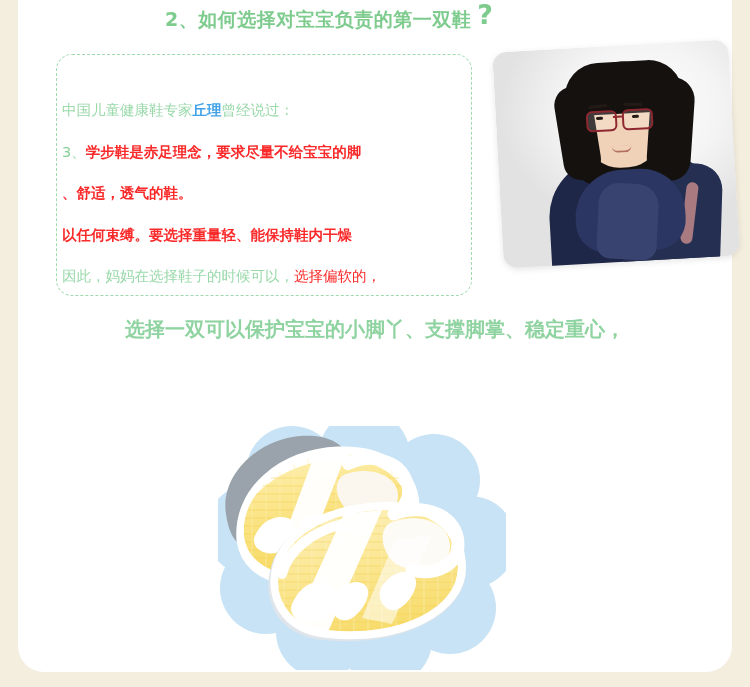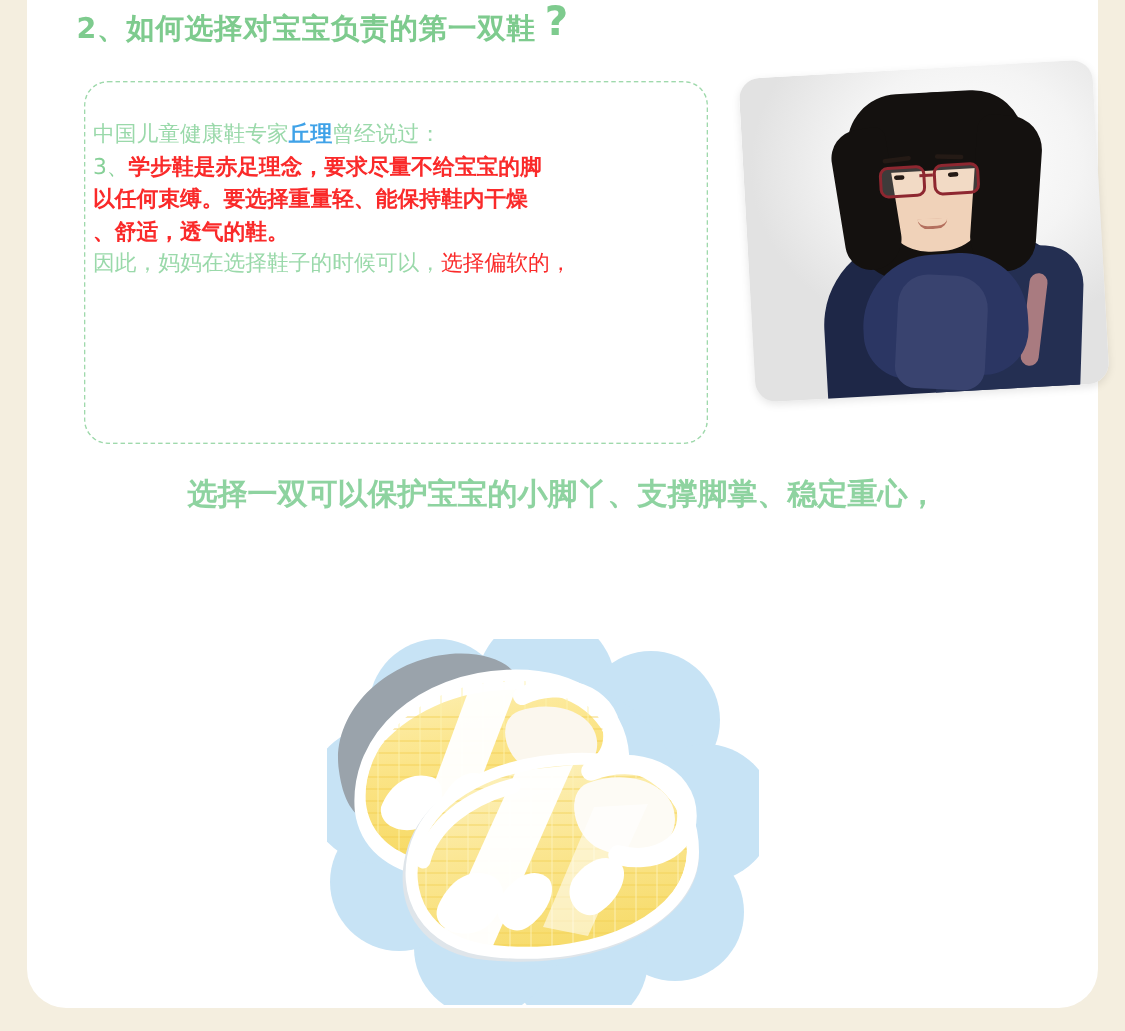--- a/index.html
+++ b/index.html
@@ -22,22 +22,22 @@
     width:714px;height:672px;
     background:#ffffff;
     border-radius:0 0 26px 26px;
   }
 
   
   .heading{
     position:absolute;
     left:18px;top:4px;
     width:622px;
+    text-align:center;
     white-space:nowrap;
-    margin-left:33px;
   }
   .heading .h-text{
     font-size:19px;
     font-weight:bold;
     color:#7ecb8e;
     letter-spacing:0.5px;
     vertical-align:middle;
   }
   .heading .h-q{
     font-size:27px;
@@ -61,20 +61,21 @@
   .quote-inner{
     position:absolute;
     left:62px;top:80px;
     width:420px;
   }
   .q-line{
     font-size:14.5px;
     line-height:21.5px;
     white-space:nowrap;
     font-weight:bold;
+    margin-top:20px;
   }
   .q-line.light{font-weight:normal;}
   .g2{color:#9ad9aa;}
   .r{color:#fa2a2a;}
   .b{color:#3fa2e8;font-weight:bold;}
   .num{color:#86d097;font-weight:normal;}
 
   
   .photo-wrap{
     position:absolute;
@@ -219,22 +220,22 @@
     <div class="q-line light">
       <span class="g2">中国儿童健康鞋专家</span><span class="b">丘理</span><span class="g2">曾经说过：</span>
     </div>
 
 
 
     <div class="q-line">
       <span class="num">3、</span><span class="r">学步鞋是赤足理念，要求尽量不给宝宝的脚</span>
     </div>
 
+    <div class="q-line r">、舒适，透气的鞋。</div>
     <div class="q-line r">以任何束缚。要选择重量轻、能保持鞋内干燥</div>
-    <div class="q-line r">、舒适，透气的鞋。</div>
 
     <div class="q-line light">
       <span class="g2">因此，妈妈在选择鞋子的时候可以，</span><span class="r">选择偏软的，</span>
     </div>
   </div>
 
   <div class="photo-wrap">
     <div class="photo">
       <div class="p-backlight"></div>
       <div class="p-body"></div>

